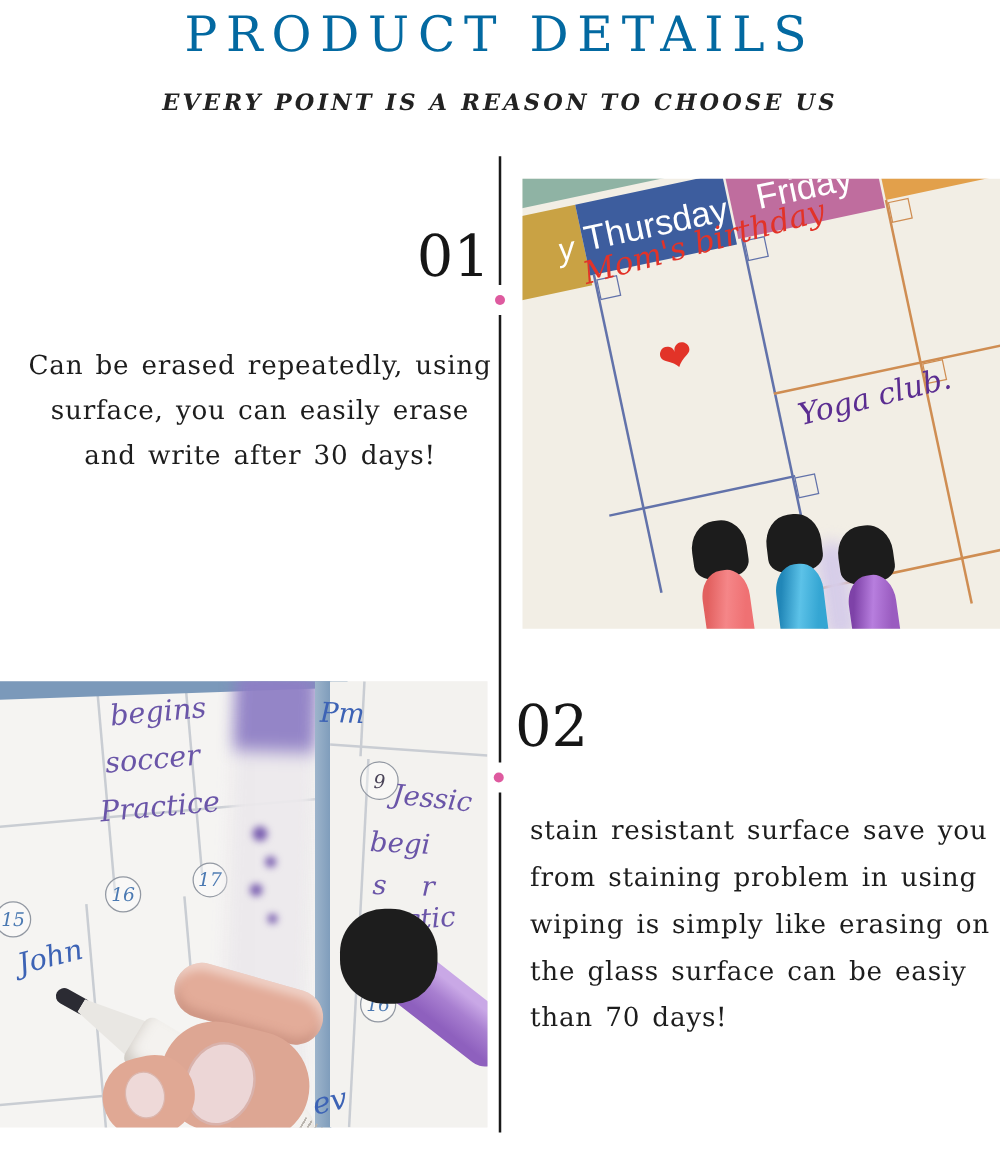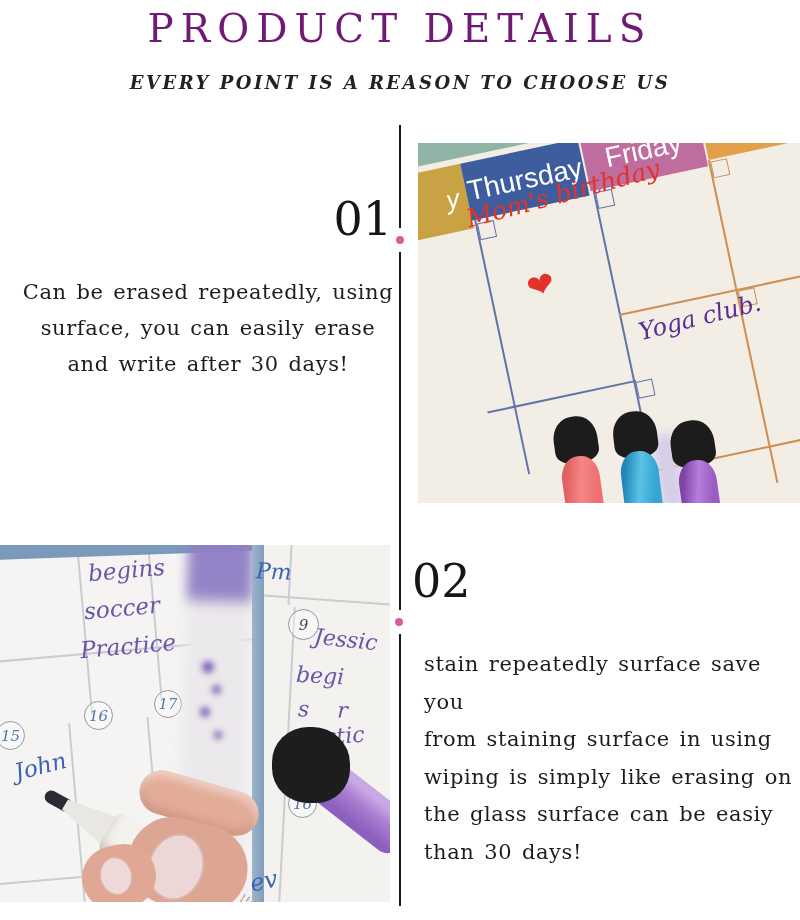--- a/index.html
+++ b/index.html
@@ -2,34 +2,34 @@
 <html><head>
 <meta charset="utf-8">
 <style>
   html,body{margin:0;padding:0;}
   body{width:800px;height:920px;position:relative;background:#ffffff;overflow:hidden;
        font-family:"DejaVu Serif", serif;color:#1d1d1d;}
   .abs{position:absolute;}
 
   
   .page-title{left:0;top:6px;width:800px;text-align:center;font-size:39px;
-              letter-spacing:7px;color:#701a75;font-weight:400;}
+              letter-spacing:7px;color:#0369a1;font-weight:400;}
   .page-subtitle{left:0;top:72px;width:800px;text-align:center;font-size:18px;
                  letter-spacing:2.5px;color:#222;font-weight:700;font-style:italic;}
 
   
   .vline{width:2px;background:#1a1a1a;left:399px;}
   .vline.l1{top:125px;height:103px;}
   .vline.l2{top:252px;height:358px;}
   .vline.l3{top:634px;height:272px;}
   .pink-dot{width:8px;height:8px;border-radius:50%;background:#de5a9f;}
   .dot1{left:396px;top:236px;}
   .dot2{left:395px;top:618px;}
   .sec-num{font-size:46px;color:#161616;line-height:1;}
-  .num01{left:298px;top:196px;width:94px;text-align:right;}
+  .num01{left:298px;top:182px;width:94px;text-align:right;}
   .num02{left:412px;top:558px;}
 
   
   .para{font-size:21px;letter-spacing:0.6px;word-spacing:2.5px;color:#1d1d1d;}
   .para1{left:0;top:274px;width:404px;text-align:center;}
   .para1 .ln{line-height:36px;padding-left:12px;}
   .para2{left:424px;top:646px;width:376px;text-align:left;}
   .para2 .ln{line-height:37.6px;}
 
   
@@ -148,25 +148,25 @@
 <div class="abs sec-num num01">01</div>
 <div class="abs sec-num num02">02</div>
 
 <div class="abs para para1">
   <div class="ln">Can be erased repeatedly, using</div>
   <div class="ln">surface, you can easily erase</div>
   <div class="ln">and write after 30 days!</div>
 </div>
 
 <div class="abs para para2">
-  <div class="ln">stain repeatedly surface save you</div>
-  <div class="ln">from staining surface in using</div>
+  <div class="ln">stain resistant surface save you</div>
+  <div class="ln">from staining problem in using</div>
   <div class="ln">wiping is simply like erasing on</div>
   <div class="ln">the glass surface can be easiy</div>
-  <div class="ln">than 30 days!</div>
+  <div class="ln">than 70 days!</div>
 </div>
 
 <div class="abs photo1">
   <div class="abs p1-plane">
     <div class="abs hdr hdr-teal"></div>
     <div class="abs hdr hdr-gold">y</div>
     <div class="abs hdr hdr-thu">Thursday</div>
     <div class="abs hdr hdr-fri">Friday</div>
     <div class="abs hdr hdr-org"></div>
 

